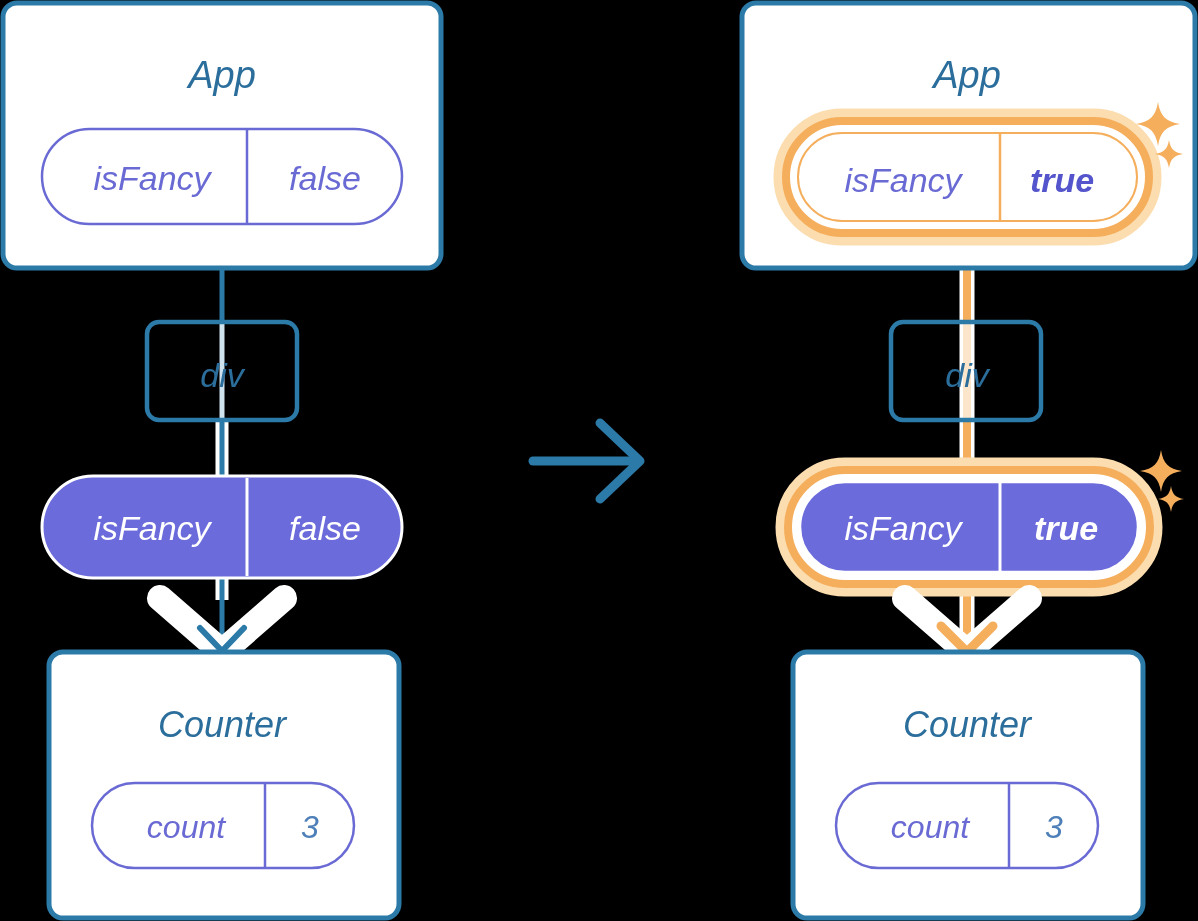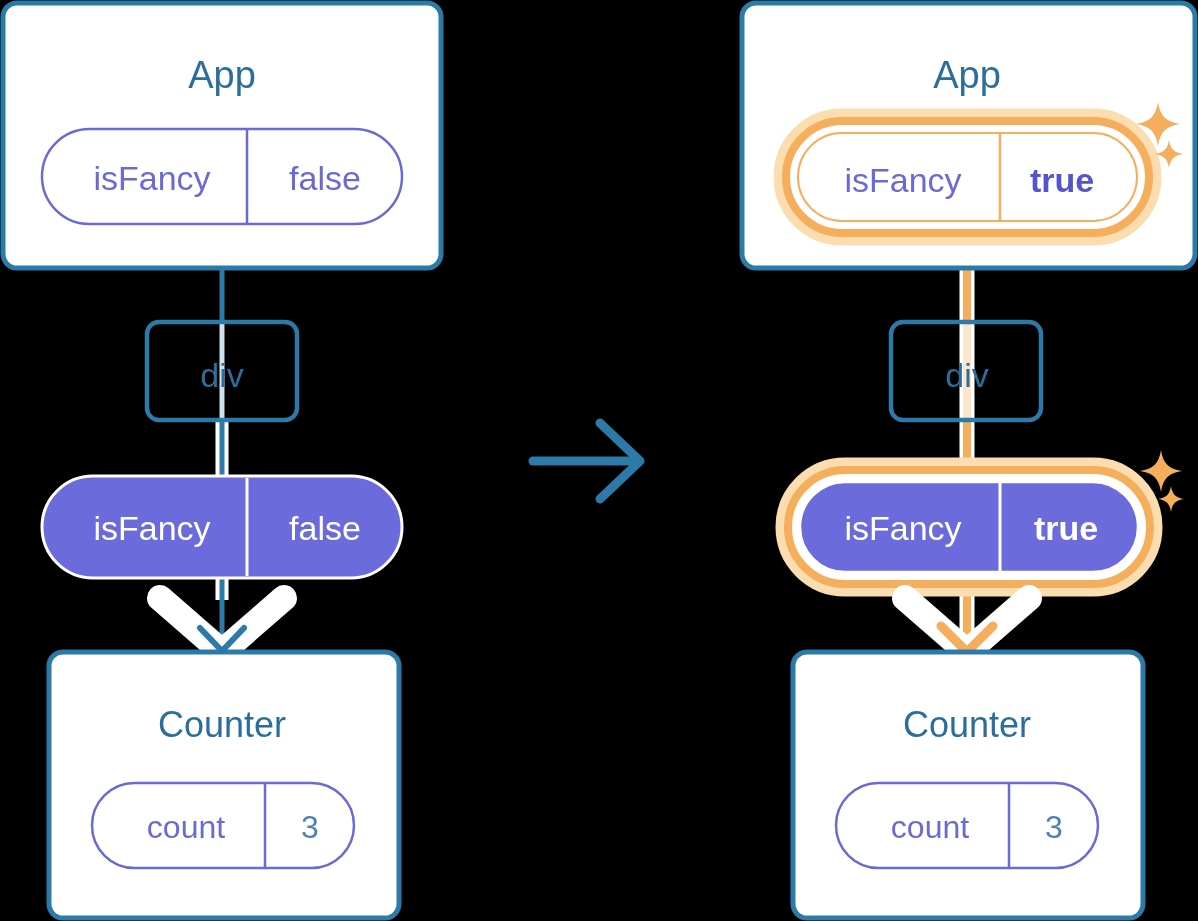--- a/index.html
+++ b/index.html
@@ -2,21 +2,21 @@
 <html><head>
 <meta charset="utf-8">
 <style>
   * { box-sizing: border-box; margin: 0; padding: 0; }
   html, body {
     width: 1198px; height: 921px;
     background: #000000;
     font-family: "Liberation Sans", sans-serif;
     overflow: hidden;
   }
-  #stage { position: relative; width: 1198px; height: 921px; }
+  #stage { position: relative; width: 1198px; height: 921px; font-style: italic; }
   #stage svg { position: absolute; top: 0; left: 0; }
 </style>
 </head>
 <body>
 
 <div id="stage">
 <svg width="1198" height="921" viewBox="0 0 1198 921" xmlns="http://www.w3.org/2000/svg">
 
   <defs>
 

